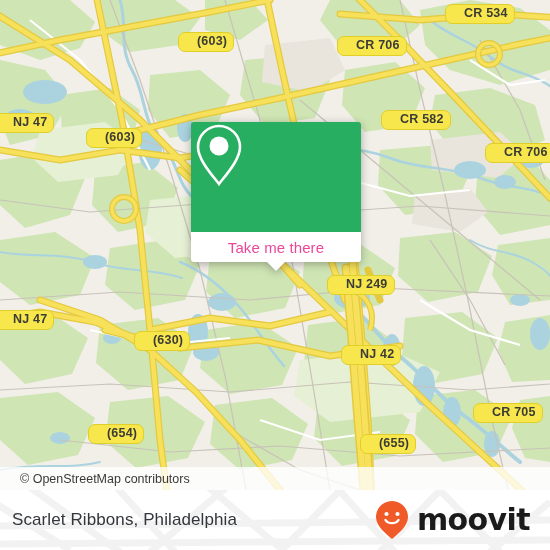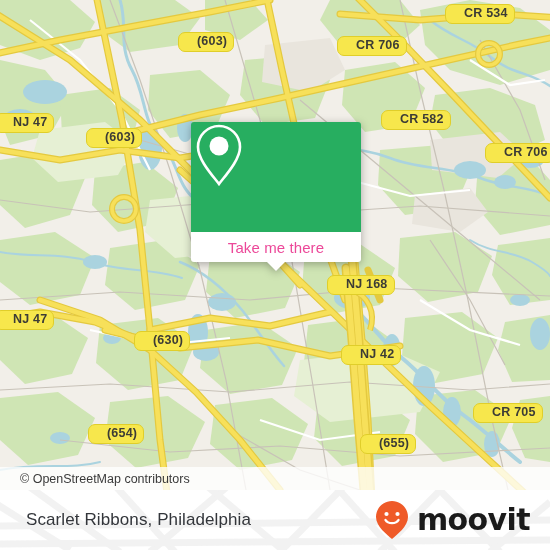--- a/index.html
+++ b/index.html
@@ -36,21 +36,21 @@
 
   
   #attrib{position:absolute;left:0;top:467px;width:550px;height:23px;
           background:rgba(255,255,255,.78);display:flex;align-items:center;}
   #attrib span{font-size:12.5px;color:#3a3a3a;padding-left:20px;}
 
   
   #footer{position:absolute;left:0;top:490px;width:550px;height:60px;
           background:#fff;overflow:hidden;}
   #footer-watermark{position:absolute;left:0;top:0;width:550px;height:60px;opacity:.55;}
-  #place-name{position:absolute;left:26px;top:0;height:60px;display:flex;
+  #place-name{position:absolute;left:12px;top:0;height:60px;display:flex;
           align-items:center;font-size:17px;color:#33363b;letter-spacing:.1px;}
   #brand{position:absolute;right:20px;top:0;height:60px;display:flex;
           align-items:center;gap:8px;}
   #brand-word{font-size:30px;font-weight:bold;color:#1a1a1a;letter-spacing:-.6px;
           font-family:"DejaVu Sans",sans-serif;line-height:30px;}
 </style>
 </head>
 <body>
 
 <div id="app">
@@ -231,21 +231,21 @@
 
     <div class="shield" style="left:445px;top:4px;">CR 534</div>
     <div class="shield" style="left:337px;top:36px;">CR 706</div>
     <div class="shield" style="left:178px;top:32px;">(603)</div>
     <div class="shield" style="left:381px;top:110px;">CR 582</div>
     <div class="shield" style="left:86px;top:128px;">(603)</div>
     <div class="shield" style="left:485px;top:143px;">CR 706</div>
     <div class="shield" style="left:-6px;top:113px;">NJ 47</div>
     <div class="shield" style="left:-6px;top:310px;">NJ 47</div>
     <div class="shield" style="left:134px;top:331px;">(630)</div>
-    <div class="shield" style="left:327px;top:275px;">NJ 168</div>
+    <div class="shield" style="left:327px;top:275px;">NJ 249</div>
     <div class="shield" style="left:341px;top:345px;">NJ 42</div>
     <div class="shield" style="left:88px;top:424px;">(654)</div>
     <div class="shield" style="left:352px;top:434px;margin-left:8px;">(655)</div>
     <div class="shield" style="left:473px;top:395px;margin-top:8px;">CR 705</div>
 
     <div id="card">
       <div id="card-green">
         <svg width="56" height="66" viewBox="0 0 56 66">
           <path d="M28 4 C16.4 4 7 13.4 7 25 C7 38 22 54 28 62 C34 54 49 38 49 25 C49 13.4 39.6 4 28 4 Z" fill="none" stroke="#ffffff" stroke-width="2.6"></path>
           <circle cx="28" cy="24" r="9.5" fill="#ffffff"></circle>

